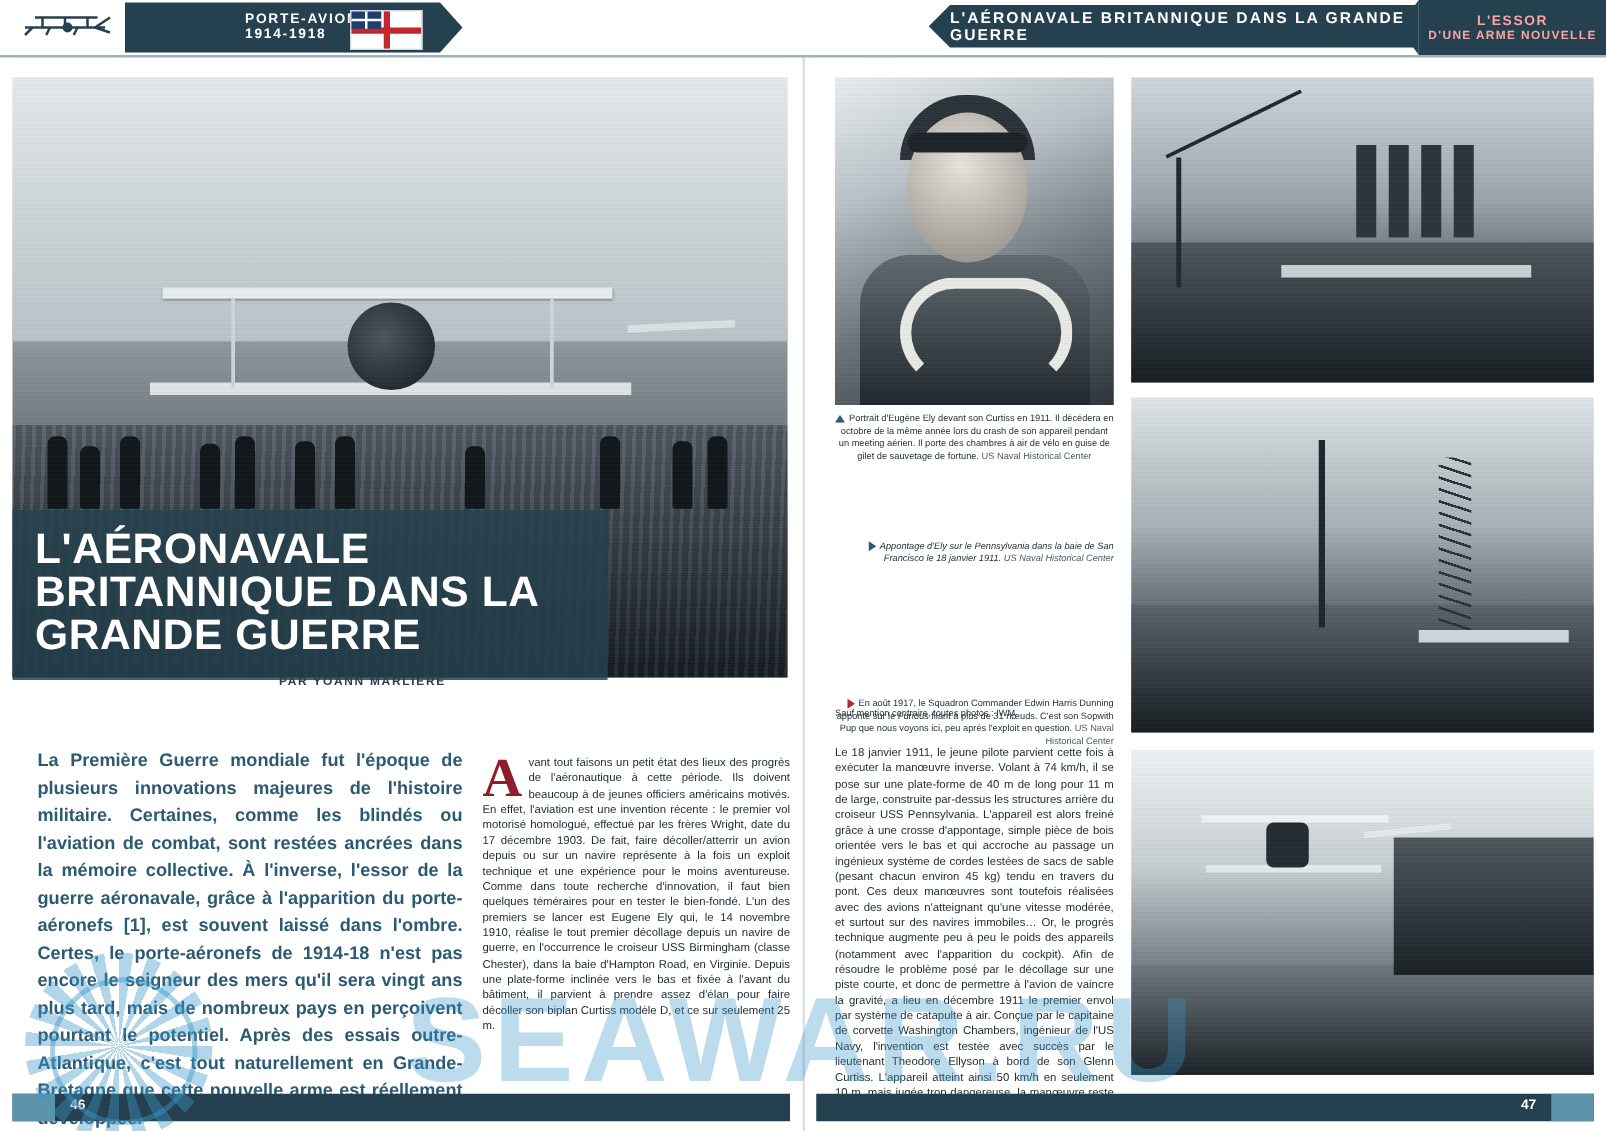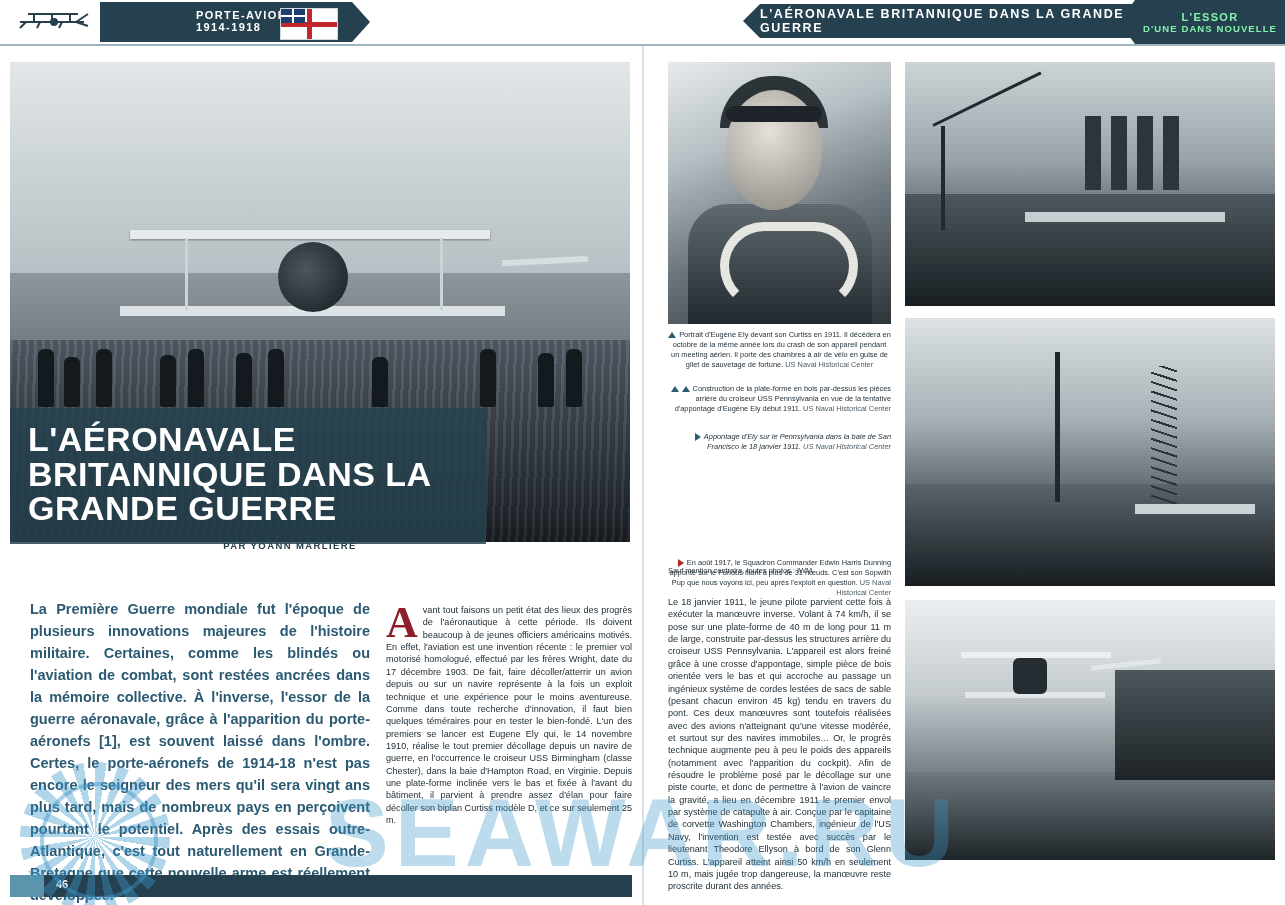--- a/index.html
+++ b/index.html
@@ -34,21 +34,21 @@
   .ensign .canton{position:absolute;left:0;top:0;width:24px;height:14px;background:#1c3f70;}
   .ensign .canton:before{content:"";position:absolute;left:0;top:6px;width:24px;height:2px;background:#fff;}
   .ensign .canton:after{content:"";position:absolute;left:11px;top:0;width:2px;height:14px;background:#fff;}
 
   .head-right{position:absolute;left:760px;top:4px;width:372px;height:34px;background:#25414f;
               color:#fff;display:flex;align-items:center;justify-content:center;}
   .head-right:before{content:"";position:absolute;left:-17px;top:0;border-top:17px solid transparent;
                      border-bottom:17px solid transparent;border-right:17px solid #25414f;}
   .head-right span{font-size:12.5px;font-weight:bold;letter-spacing:1.6px;}
 
-  .head-corner{position:absolute;right:0;top:0;width:150px;height:44px;background:#25414f;color:#86efac;
+  .head-corner{position:absolute;right:0;top:0;width:150px;height:44px;background:#25414f;color:#fca5a5;
                display:flex;flex-direction:column;align-items:center;justify-content:center;}
   .head-corner:before{content:"";position:absolute;left:-16px;top:0;border-top:22px solid transparent;
                       border-bottom:22px solid transparent;border-right:16px solid #25414f;}
   .head-corner .c1{font-size:11px;font-weight:bold;letter-spacing:1.3px;}
   .head-corner .c2{font-size:9.5px;font-weight:bold;letter-spacing:1.1px;}
 
   
   .photo{position:absolute;background:#777;overflow:hidden;}
   .ph-grain{position:absolute;inset:0;opacity:.55;
     background-image:repeating-linear-gradient(0deg,rgba(255,255,255,.05) 0 1px,rgba(0,0,0,.05) 1px 2px);}
@@ -204,21 +204,21 @@
           <div class="canton"></div>
       </div>
     </div>
 
     <div class="head-right">
       <span>L'AÉRONAVALE BRITANNIQUE DANS LA GRANDE GUERRE</span>
     </div>
 
     <div class="head-corner">
       <div class="c1">L'ESSOR</div>
-      <div class="c2">D'UNE DANS NOUVELLE</div>
+      <div class="c2">D'UNE ARME NOUVELLE</div>
     </div>
     <div class="topline"></div>
   </div>
 
   <div class="photo" id="photo-main">
     <div class="sky"></div>
     <div class="deck"></div>
     <div class="wing-top"></div>
       <div class="wing-bot"></div>
     <div class="strut1"></div>
@@ -296,40 +296,39 @@
       <div class="pod"></div>
       <div class="tail2"></div>
     <div class="ph-grain"></div>
   </div>
 
   <div class="caption" style="left:668px;top:330px;width:223px;text-align:center;">
     <span class="tri tri-up"></span><span>Portrait d'Eugène Ely devant son Curtiss en 1911. Il décédera en octobre de la même année lors du crash de son appareil pendant un meeting aérien. Il porte des chambres à air de vélo en guise de gilet de sauvetage de fortune.</span>
     <span class="src">US Naval Historical Center</span>
   </div>
 
-  <div class="caption" style="left:668px;top:384px;width:223px;">
-    <span class="tri tri-up"></span><span class="tri tri-up"></span><span>Construction de la plate-forme en bois par-dessus les pièces arrière du croiseur USS Pennsylvania en vue de la tentative d'appontage d'Eugène Ely début 1911.</span>
-    <span class="src">US Naval Historical Center</span>
-  </div>
 
   <div class="caption" style="left:668px;top:432px;width:223px;font-style:italic;">
     <span class="tri tri-right"></span><span>Appontage d'Ely sur le Pennsylvania dans la baie de San Francisco le 18 janvier 1911.</span>
     <span class="src">US Naval Historical Center</span>
   </div>
 
 
   <div class="caption" style="left:668px;top:514px;width:223px;margin-top:44px;">
     <span class="tri tri-red"></span><span>En août 1917, le Squadron Commander Edwin Harris Dunning apponte sur le Furious filant à plus de 31 nœuds. C'est son Sopwith Pup que nous voyons ici, peu après l'exploit en question.</span>
     <span class="src">US Naval Historical Center</span>
   </div>
 
   <div class="note">Sauf mention contraire, toutes photos : IWM</div>
 
   <div class="col-right">Le 18 janvier 1911, le jeune pilote parvient cette fois à exécuter la manœuvre inverse. Volant à 74 km/h, il se pose sur une plate-forme de 40 m de long pour 11 m de large, construite par-dessus les structures arrière du croiseur USS Pennsylvania. L'appareil est alors freiné grâce à une crosse d'appontage, simple pièce de bois orientée vers le bas et qui accroche au passage un ingénieux système de cordes lestées de sacs de sable (pesant chacun environ 45 kg) tendu en travers du pont. Ces deux manœuvres sont toutefois réalisées avec des avions n'atteignant qu'une vitesse modérée, et surtout sur des navires immobiles… Or, le progrès technique augmente peu à peu le poids des appareils (notamment avec l'apparition du cockpit). Afin de résoudre le problème posé par le décollage sur une piste courte, et donc de permettre à l'avion de vaincre la gravité, a lieu en décembre 1911 le premier envol par système de catapulte à air. Conçue par le capitaine de corvette Washington Chambers, ingénieur de l'US Navy, l'invention est testée avec succès par le lieutenant Theodore Ellyson à bord de son Glenn Curtiss. L'appareil atteint ainsi 50 km/h en seulement 10 m, mais jugée trop dangereuse, la manœuvre reste proscrite durant des années.</div>
 
+  <div class="foot-right">
+    <span class="pg">47</span>
+  </div>
 
   <div class="wm">
     <div class="wm-burst"></div>
     <div class="wm-burst2"></div>
     <div class="wm-text">SEAWAR.RU</div>
   </div>
 
 </div>
 
 </body></html>

